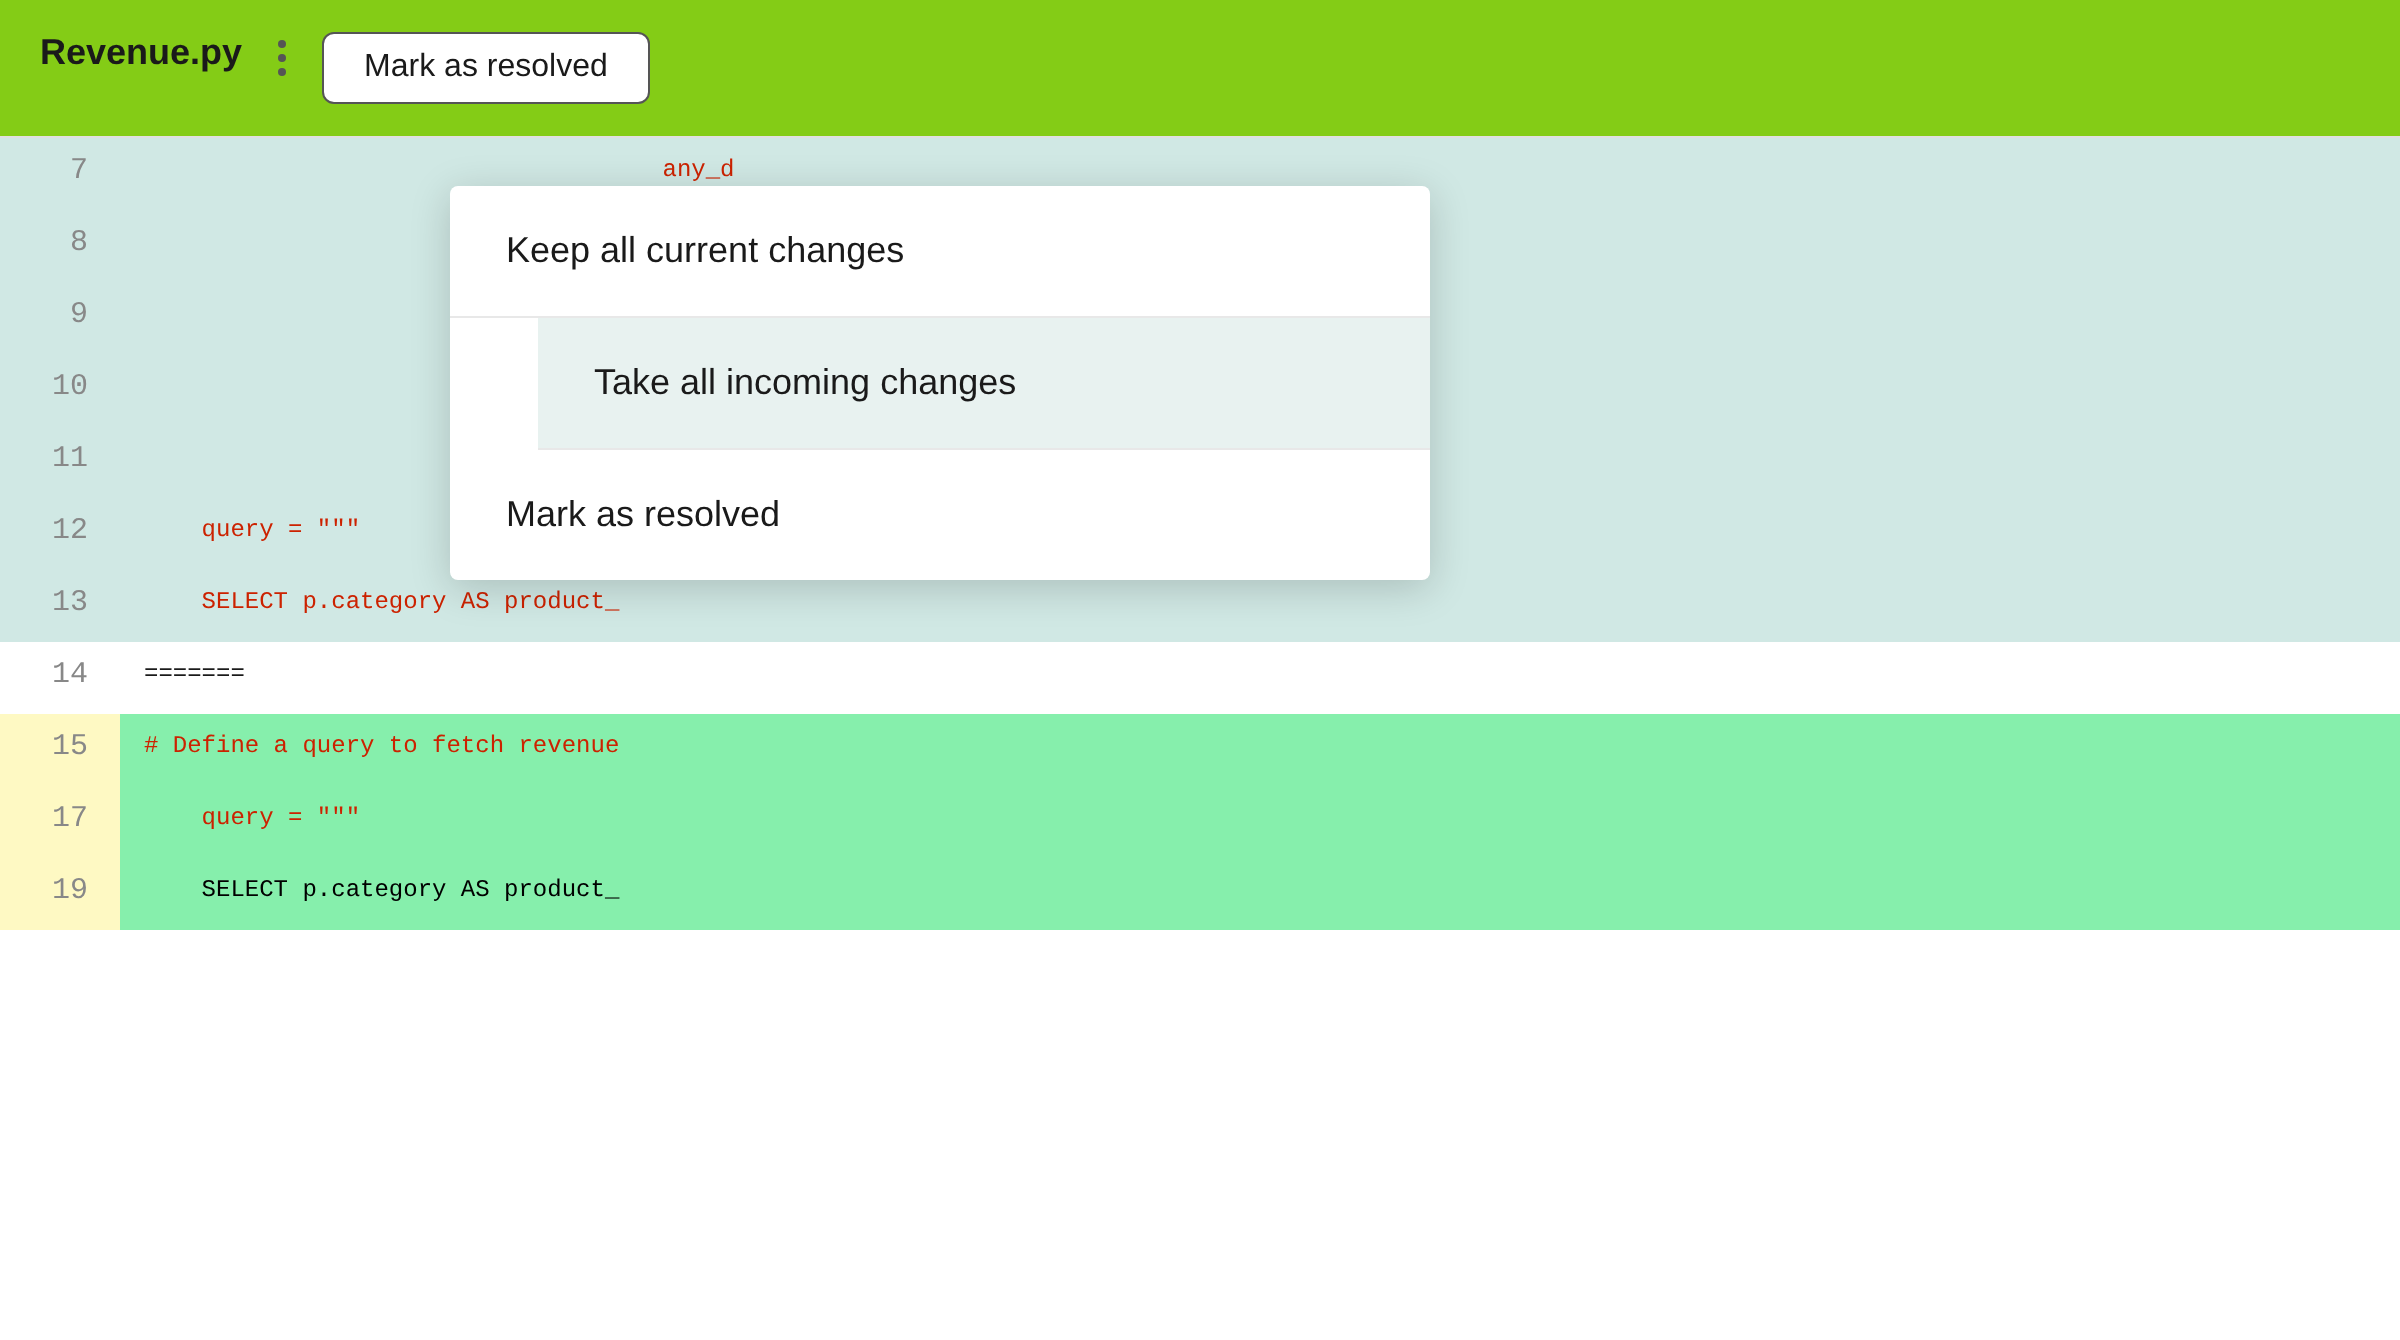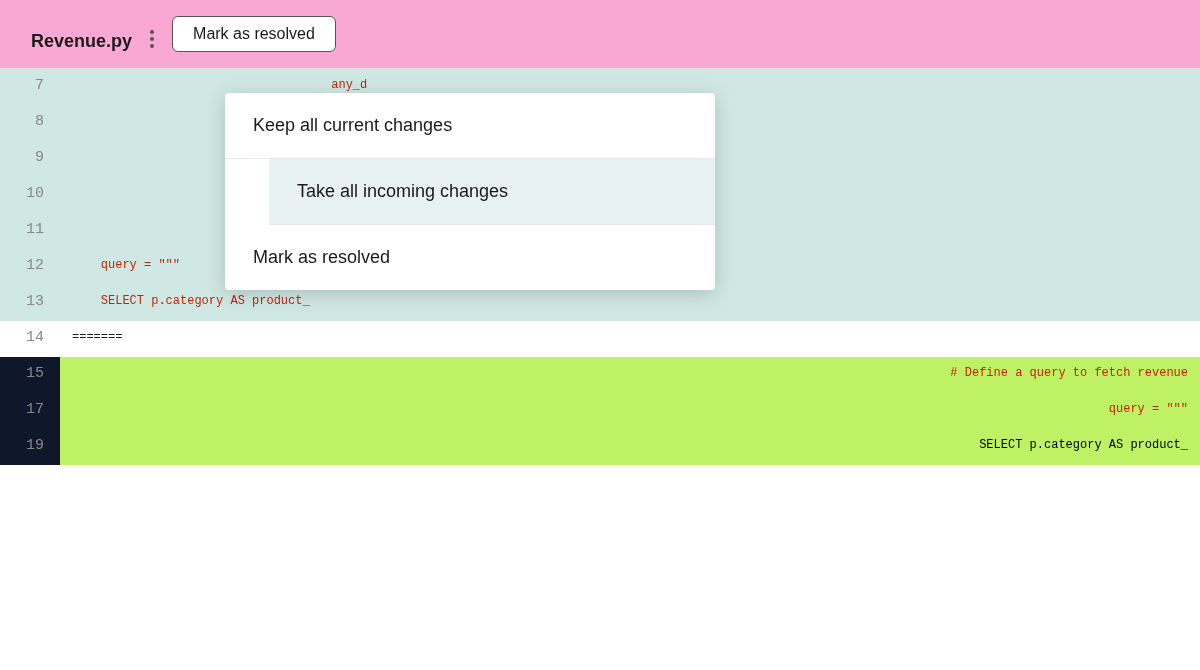--- a/index.html
+++ b/index.html
@@ -15,23 +15,23 @@
     .editor-container {
       width: 1200px;
       height: 670px;
       background: #ffffff;
       position: relative;
     }
 
     
     .header-bar {
       display: flex;
-      align-items: flex-end;
-      padding: 16px 31px;
-      background: #f9a8d4;
+      align-items: flex-start;
+      padding: 16px 20px;
+      background: #84cc16;
       border-bottom: 1px solid #e0e0e0;
       gap: 12px;
     }
 
     .file-name {
       font-weight: 700;
       font-size: 18px;
       color: #1a1a1a;
     }
 
@@ -103,25 +103,24 @@
     }
 
     
     .separator .line-content {
       background: #ffffff;
       color: #1a1a1a;
     }
 
     
     .incoming-conflict .line-number {
-      background: #0f172a;
+      background: #fef9c3;
     }
     .incoming-conflict .line-content {
-      background: #bef264;
-      text-align: right;
+      background: #86efac;
     }
 
     .text-red {
       color: #cc2200;
     }
 
     
     .dropdown-menu {
       position: absolute;
       top: 93px;

